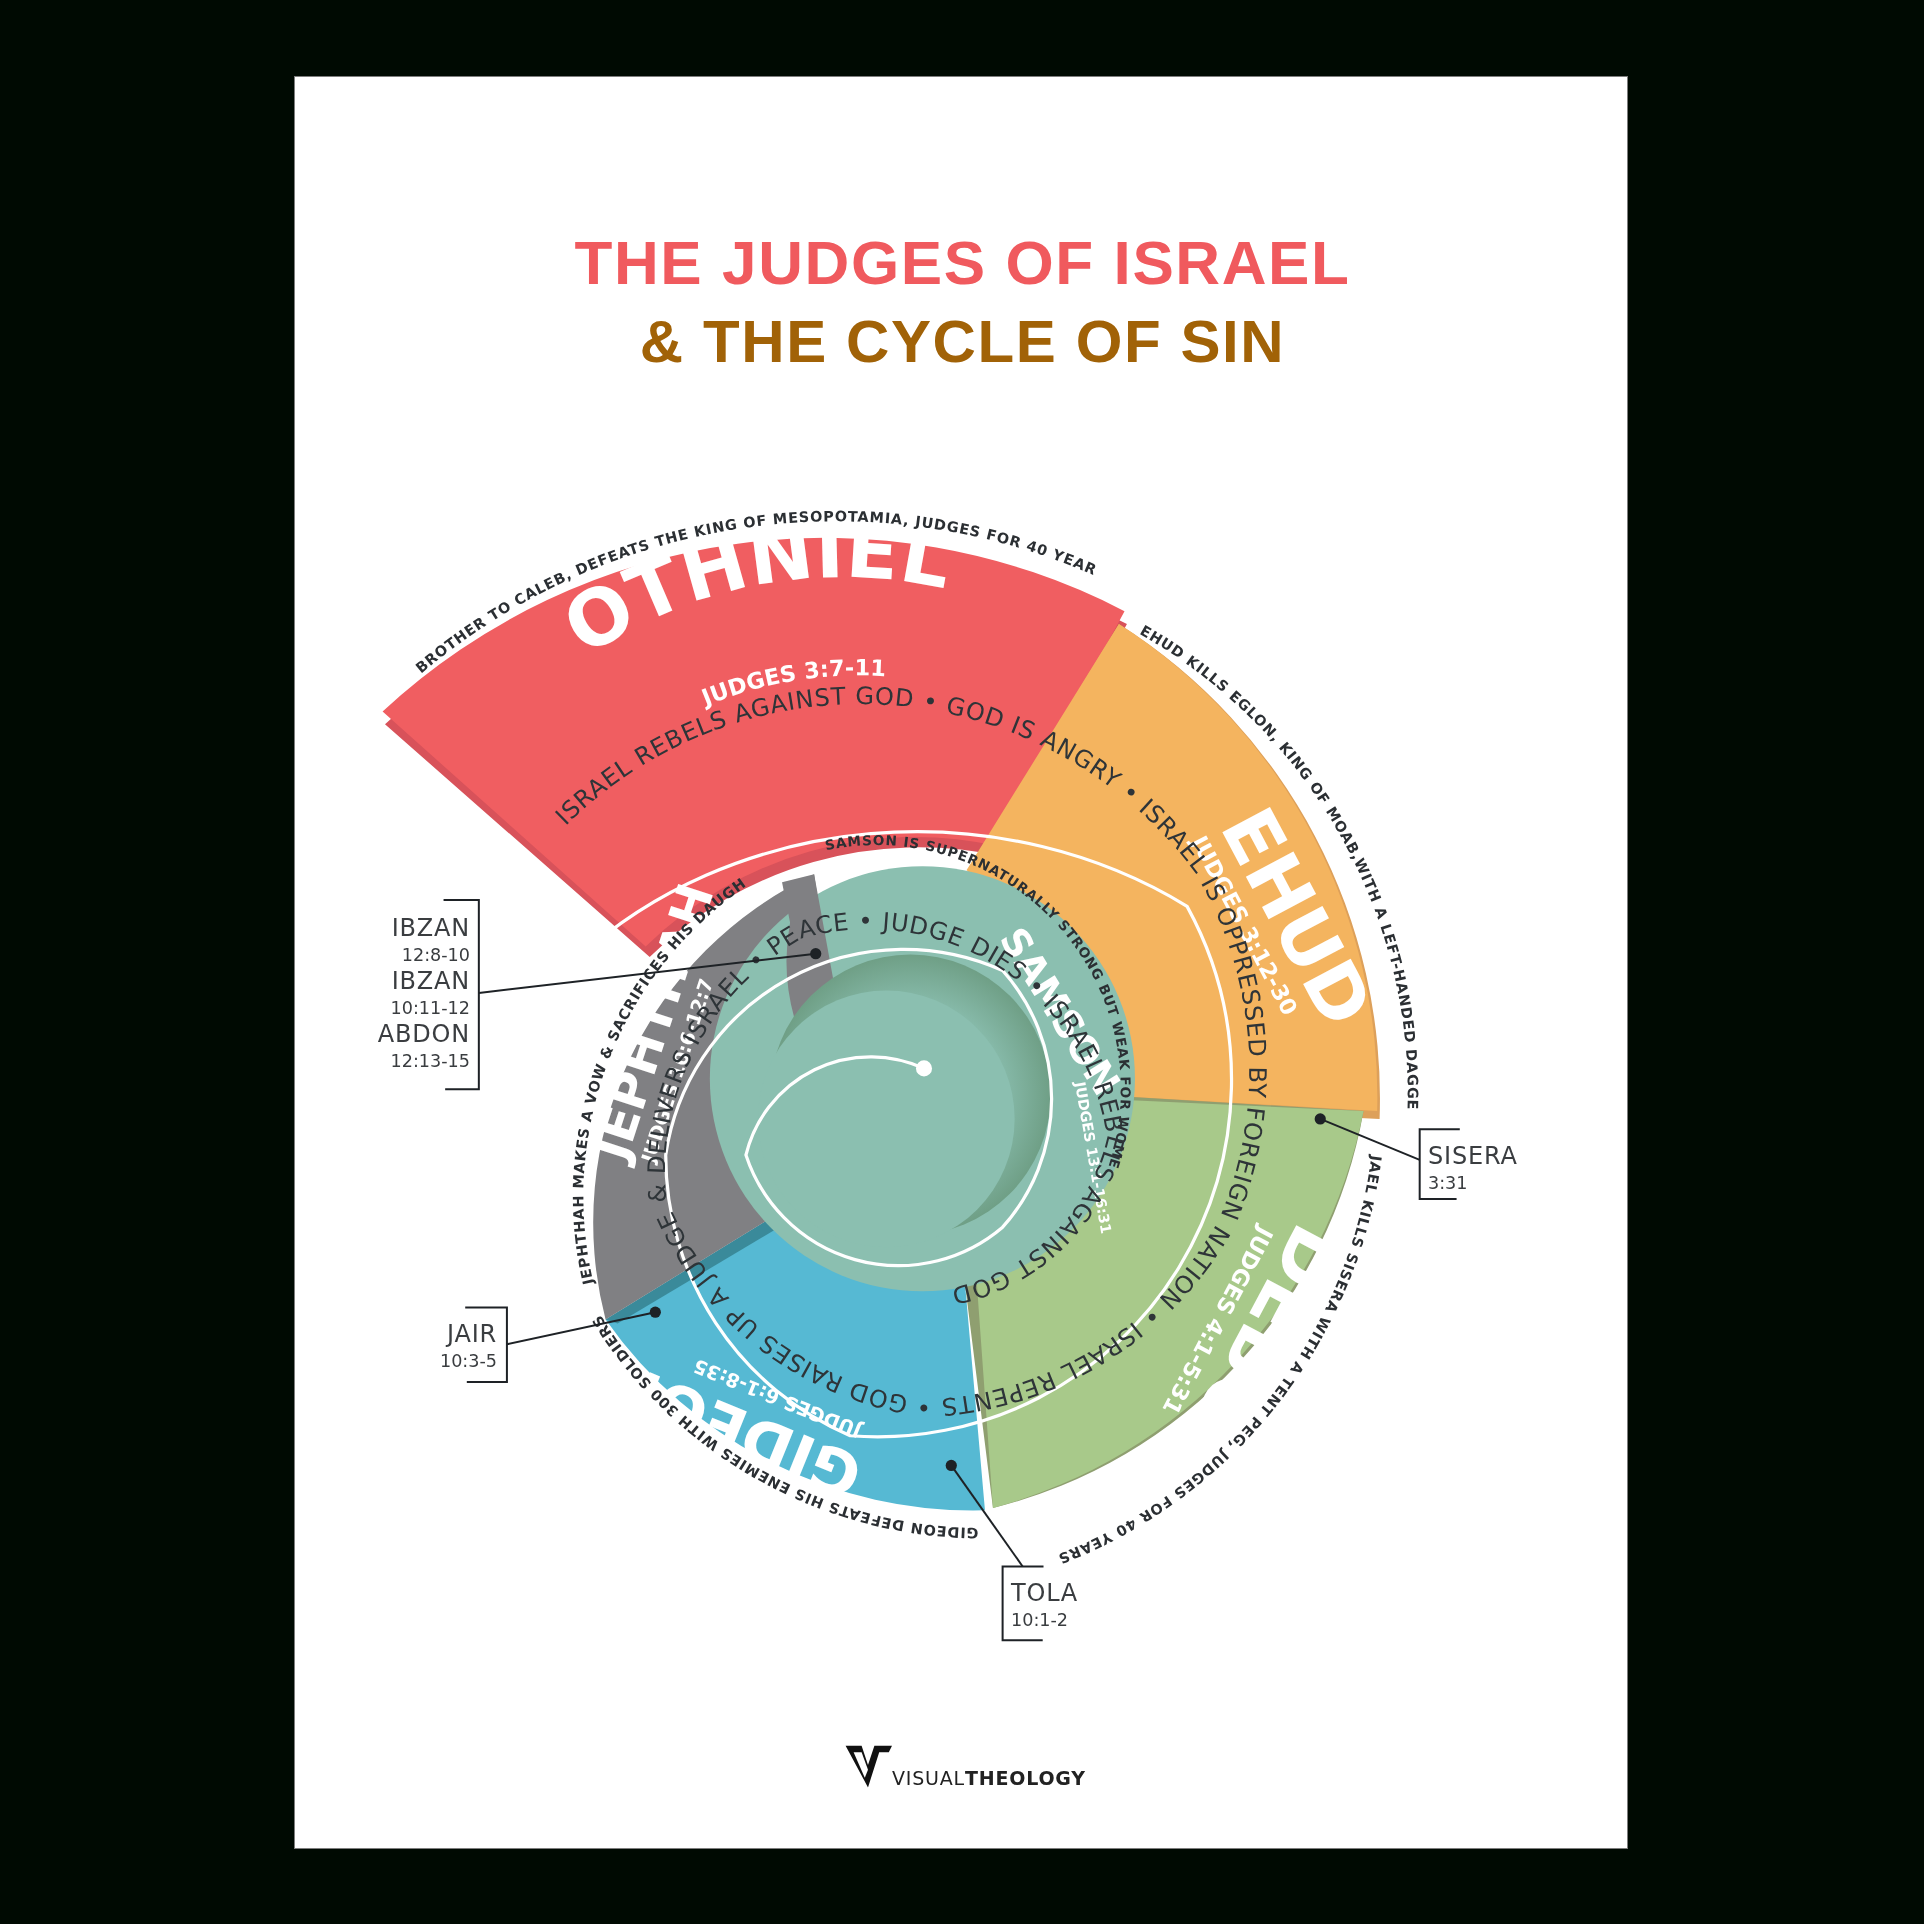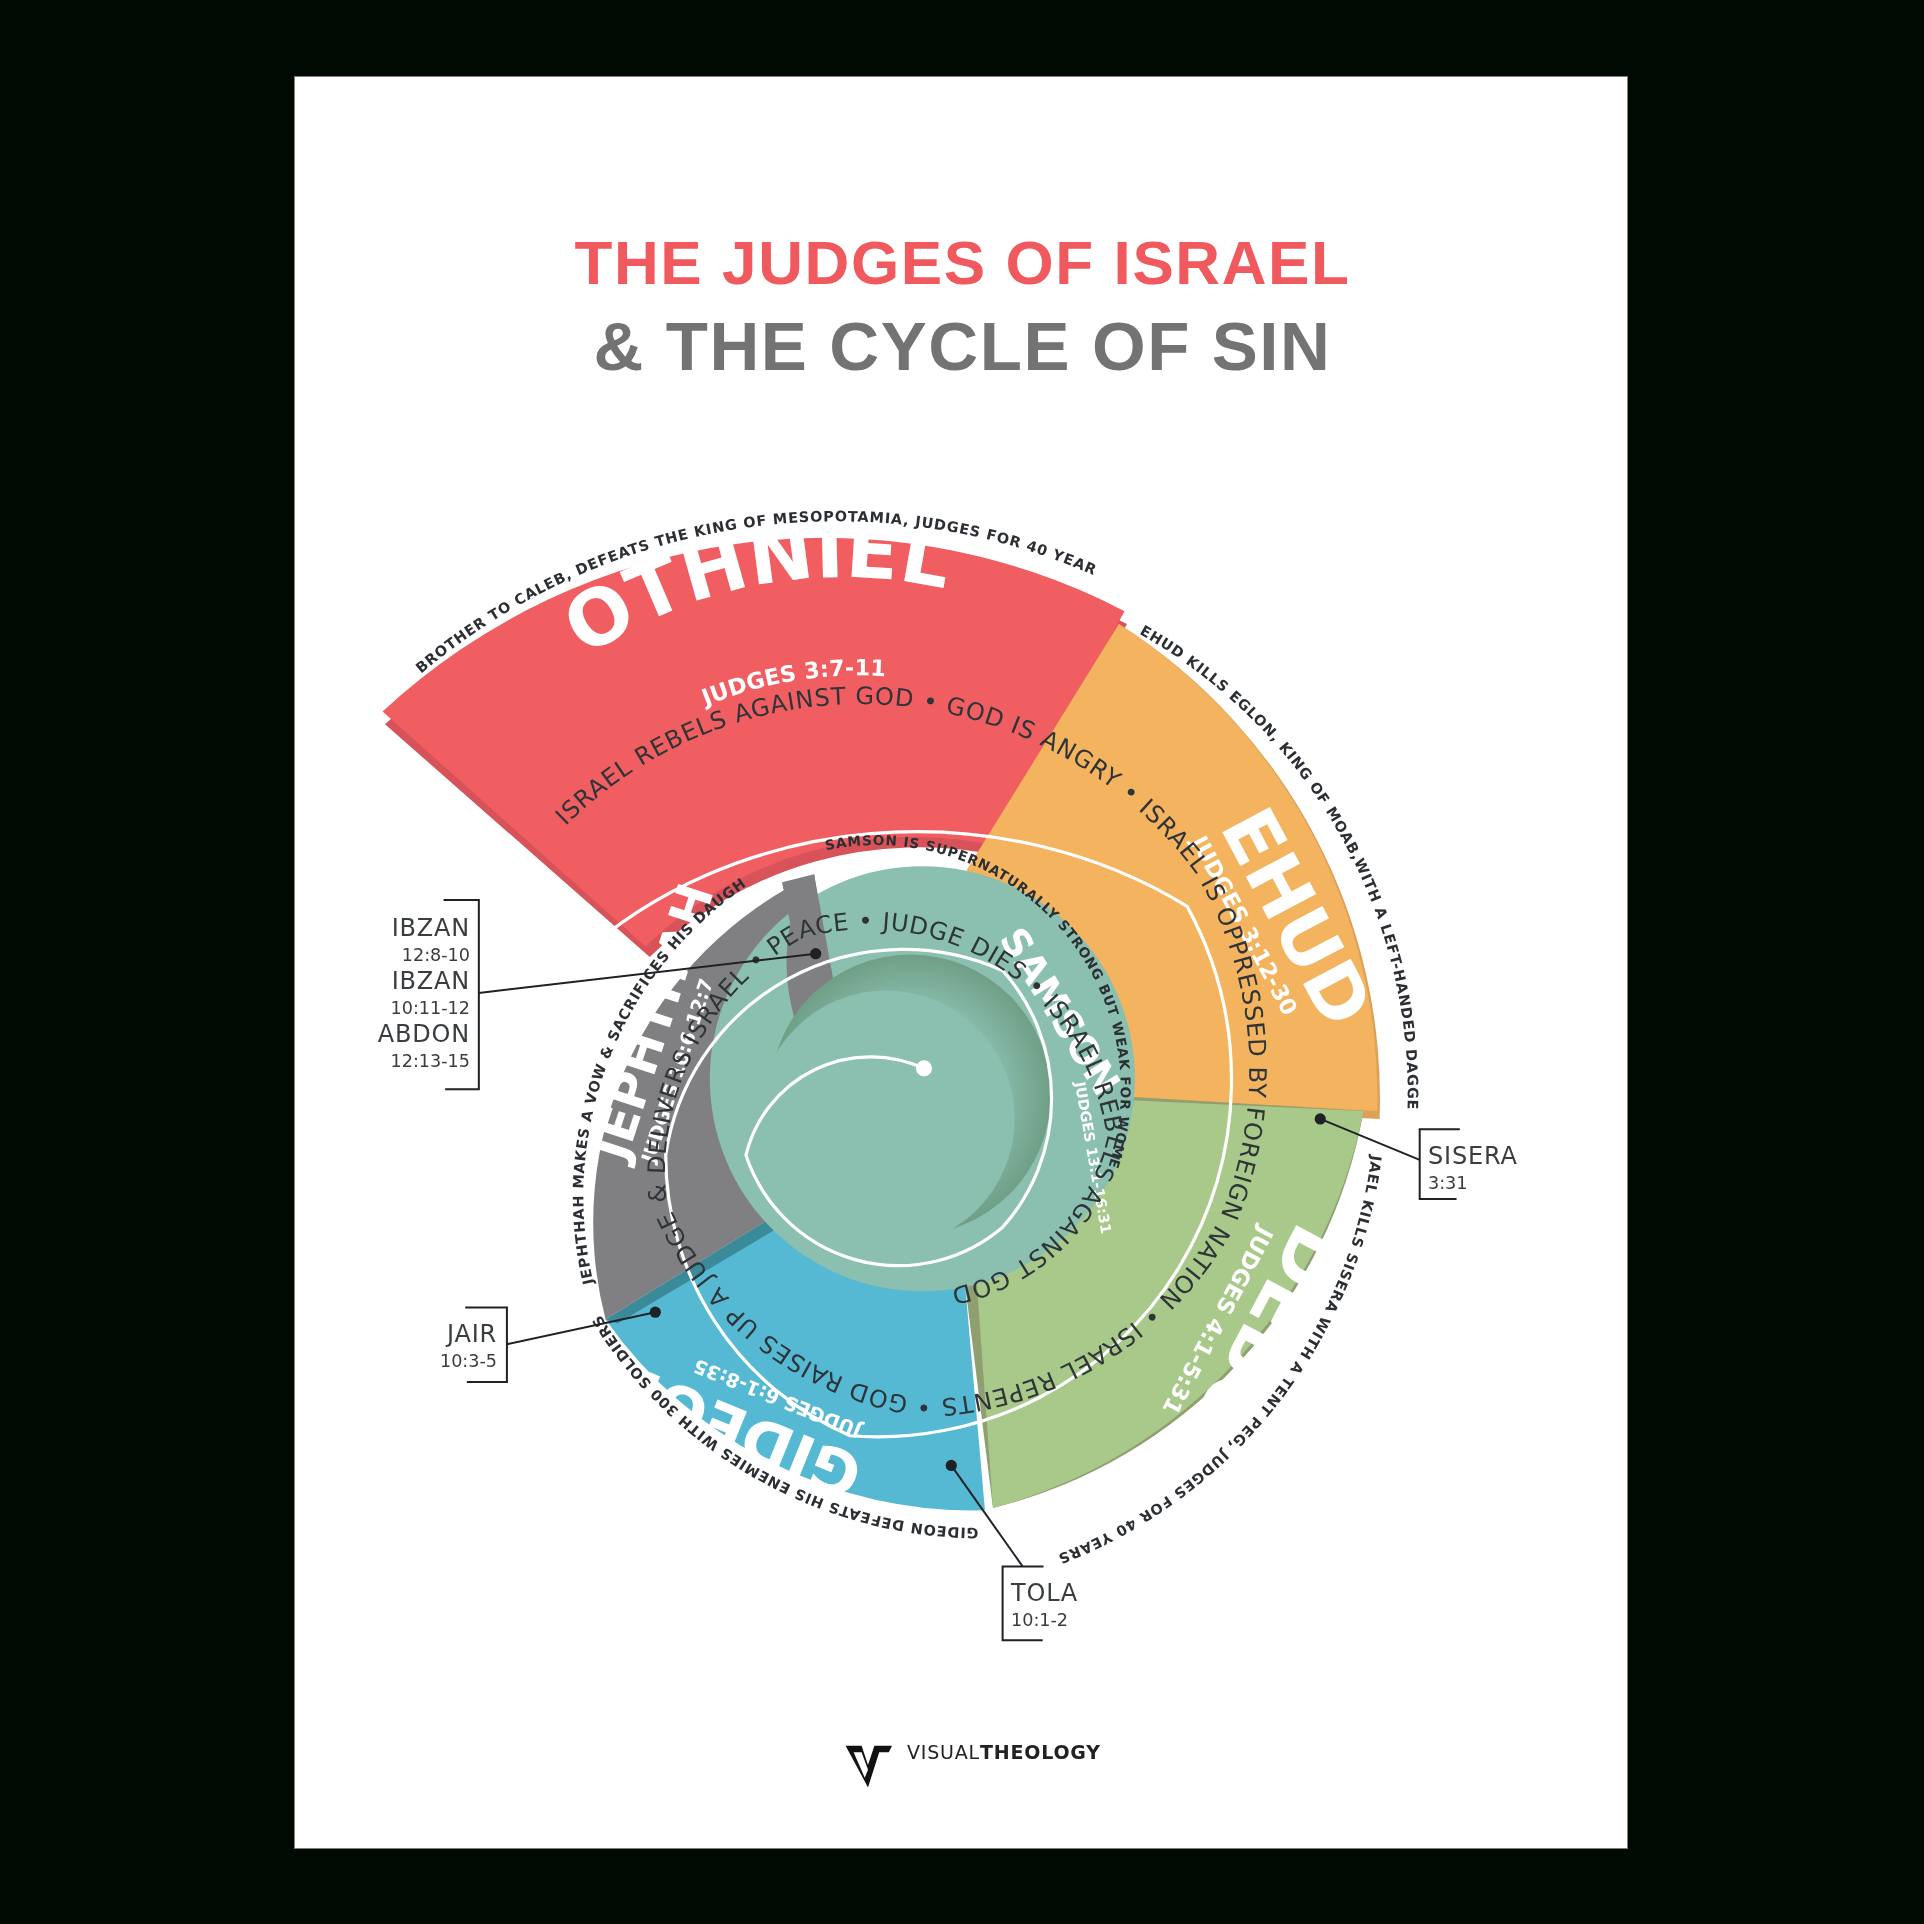--- a/index.html
+++ b/index.html
@@ -1,26 +1,26 @@
 <!DOCTYPE html>
 <html style="font-size:13px"><head>
 <meta charset="utf-8">
 <style>
   html,body{margin:0;padding:0;background:#000a02;}
   body{width:1925px;height:1925px;position:relative;overflow:hidden;font-family:"Liberation Sans","DejaVu Sans",sans-serif;}
   #paper{position:absolute;left:294px;top:76px;width:1334px;height:1773px;background:#ffffff;border:1.6px solid #7d7d7d;box-sizing:border-box;}
   .title{position:absolute;left:0;width:1925px;text-align:center;font-weight:bold;letter-spacing:1.6px;}
   #t1{top:227px;font-size:62px;color:#f05a5e;}
-  #t2{top:307px;font-size:69px;color:#737373;}
+  #t2{top:307px;font-size:60px;color:#a16207;}
   svg{position:absolute;left:0;top:0;}
   .callout{position:absolute;color:#3a3d40;font-family:"DejaVu Sans",sans-serif;}
   .callout .nm{font-size:24px;letter-spacing:0.8px;line-height:30.5px;}
   .callout .rf{font-size:17.6px;line-height:22.5px;}
   .right-align{text-align:right;}
-  #logo{position:absolute;left:844px;top:1741px;height:48px;display:flex;align-items:flex-start;gap:15px;}
+  #logo{position:absolute;left:844px;top:1741px;height:48px;display:flex;align-items:flex-end;gap:0;}
   #logo .lt{font-size:19px;color:#222;letter-spacing:0.8px;font-family:"DejaVu Sans",sans-serif;}
   #logo .lt b{font-weight:bold;}
 </style>
 </head>
 <body>
 
 <div id="paper"></div>
 
 <div id="t1" class="title">THE JUDGES OF ISRAEL</div>
 <div id="t2" class="title">&amp; THE CYCLE OF SIN</div>

